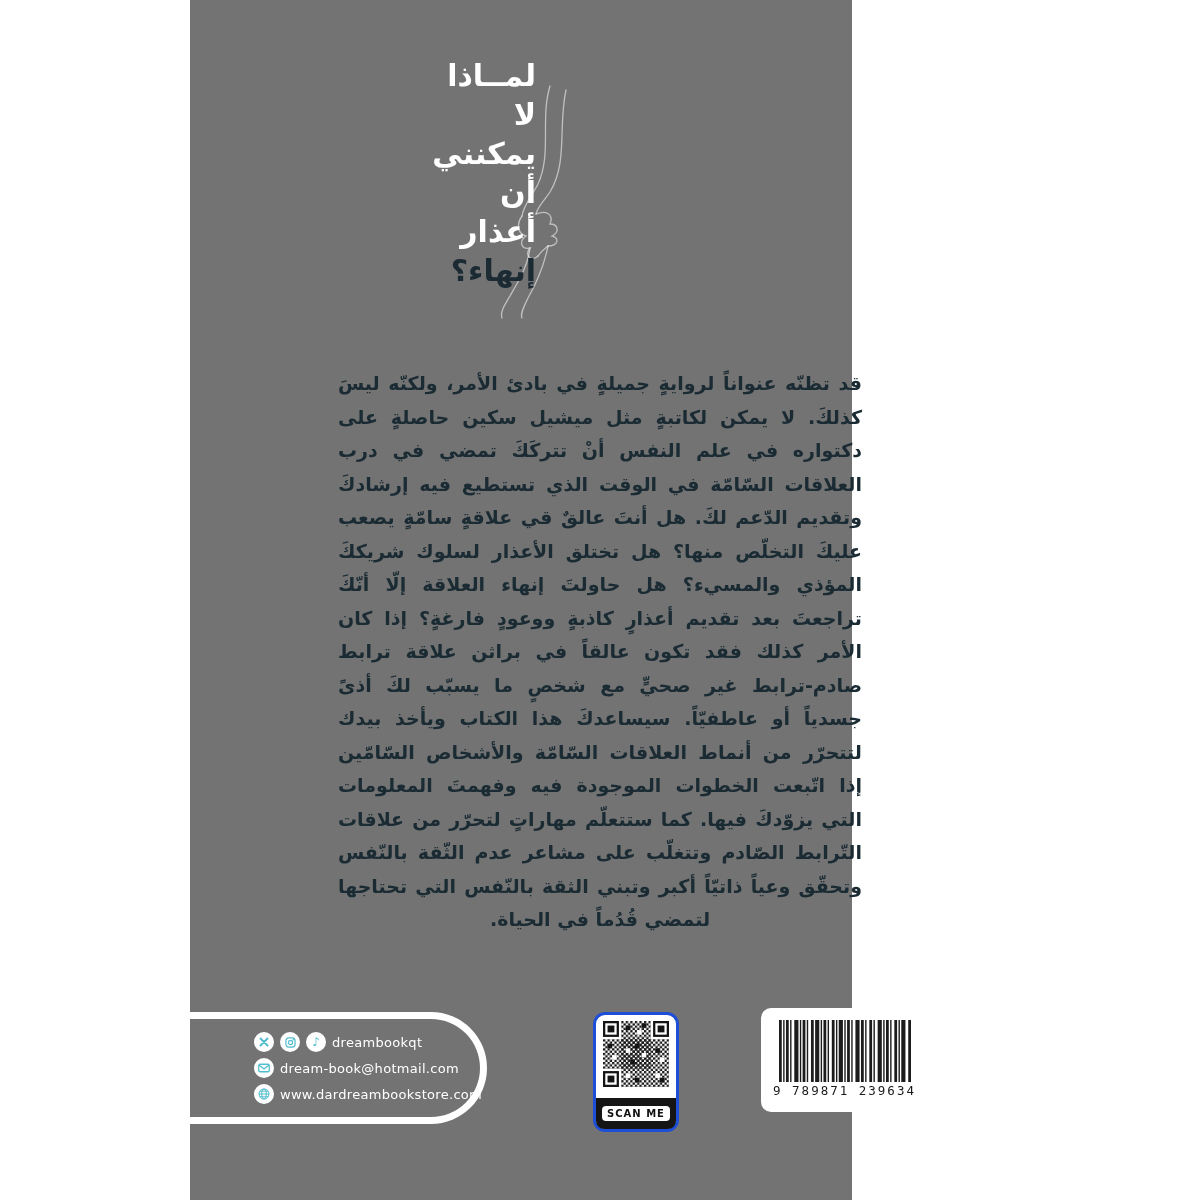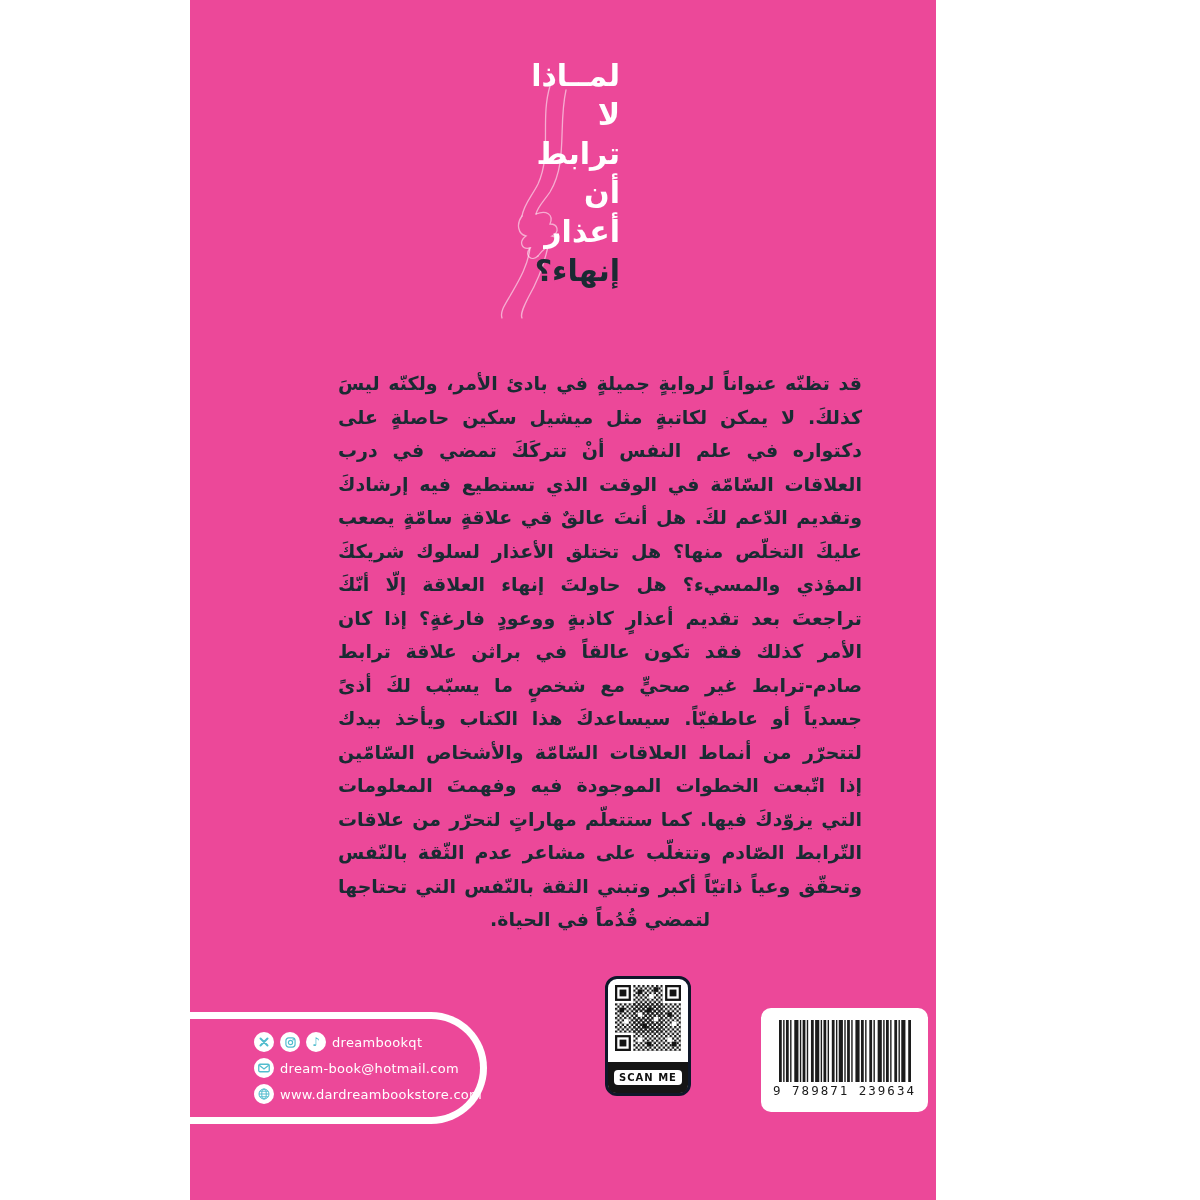--- a/index.html
+++ b/index.html
@@ -1,22 +1,22 @@
 <!DOCTYPE html>
 <html><head>
 <meta charset="utf-8">
 <style>
   html,body { margin:0; padding:0; }
   body {
     width:1200px; height:1200px; position:relative; background:#ffffff;
     font-family:"DejaVu Sans", sans-serif; overflow:hidden;
   }
   .cover {
-    position:absolute; left:190px; top:0; width:746px; height:1200px;
-    background:#ec4899;
+    position:absolute; left:190px; top:0; width:662px; height:1200px;
+    background:#737373;
   }
   
   .title-block {
     position:absolute; top:56px; right:316px; text-align:right; direction:rtl;
   }
   .title-line {
     font-size:30px; font-weight:bold; color:#ffffff; line-height:39px;
     white-space:nowrap;
   }
   .title-line.dark { color:#1b2a33; }
@@ -40,24 +40,23 @@
   .icon-circle {
     width:20px; height:20px; border-radius:50%; background:#ffffff;
     color:#52bdce; display:flex; align-items:center; justify-content:center;
     font-size:12px; font-weight:bold; flex:0 0 auto; line-height:1;
   }
   .contact-text {
     color:#ffffff; font-size:13px; letter-spacing:.3px; white-space:nowrap;
   }
   
   .qr-block {
-    position:absolute; left:403px; top:976px; width:86px; height:120px;
-    background:#ffffff; border:3px solid #0f172a; border-radius:12px;
+    position:absolute; left:403px; top:1012px; width:86px; height:120px;
+    background:#ffffff; border:3px solid #1d4ed8; border-radius:12px;
     box-sizing:border-box;
-    margin-left:12px;
   }
   .qr-svg { position:absolute; top:6px; left:7px; }
   .qr-band {
     position:absolute; bottom:0; left:0; right:0; height:31px;
     background:#151515; border-radius:0 0 8px 8px;
     display:flex; align-items:center; justify-content:center;
   }
   .scan-label {
     background:#ffffff; color:#111111; font-weight:bold; font-size:10px;
     letter-spacing:1px; padding:2px 5px; border-radius:4px; white-space:nowrap;
@@ -88,21 +87,21 @@
         <path d="M50 172 C 54 166 58 164 60 162"></path>
         <path d="M42 164 C 40 182 30 198 22 212 C 16 222 12 228 14 234"></path>
         <path d="M60 162 C 56 182 48 200 40 214 C 36 222 32 230 34 234"></path>
       </g>
     </svg>
   </div>
 
   <div class="title-block">
     <div class="title-line">لمــاذا</div>
     <div class="title-line">لا</div>
-    <div class="title-line">ترابط</div>
+    <div class="title-line">يمكنني</div>
     <div class="title-line">أن</div>
     <div class="title-line">أعذار</div>
     <div class="title-line dark">إنهاء؟</div>
   </div>
 
   <div class="synopsis" dir="rtl">قد تظنّه عنواناً لروايةٍ جميلةٍ في بادئ الأمر، ولكنّه ليسَ كذلكَ. لا يمكن لكاتبةٍ مثل ميشيل سكين حاصلةٍ على دكتواره في علم النفس أنْ تتركَكَ تمضي في درب العلاقات السّامّة في الوقت الذي تستطيع فيه إرشادكَ وتقديم الدّعم لكَ. هل أنتَ عالقٌ قي علاقةٍ سامّةٍ يصعب عليكَ التخلّص منها؟ هل تختلق الأعذار لسلوك شريككَ المؤذي والمسيء؟ هل حاولتَ إنهاء العلاقة إلّا أنّكَ تراجعتَ بعد تقديم أعذارٍ كاذبةٍ ووعودٍ فارغةٍ؟ إذا كان الأمر كذلك فقد تكون عالقاً في براثن علاقة ترابط صادم-ترابط غير صحيٍّ مع شخصٍ ما يسبّب لكَ أذىً جسدياً أو عاطفيّاً. سيساعدكَ هذا الكتاب ويأخذ بيدك لتتحرّر من أنماط العلاقات السّامّة والأشخاص السّامّين إذا اتّبعت الخطوات الموجودة فيه وفهمتَ المعلومات التي يزوّدكَ فيها. كما ستتعلّم مهاراتٍ لتحرّر من علاقات التّرابط الصّادم وتتغلّب على مشاعر عدم الثّقة بالنّفس وتحقّق وعياً ذاتيّاً أكبر وتبني الثقة بالنّفس التي تحتاجها لتمضي قُدُماً في الحياة.</div>
 
   <div class="capsule">
     <div class="contact-row">
       <span class="icon-circle">

